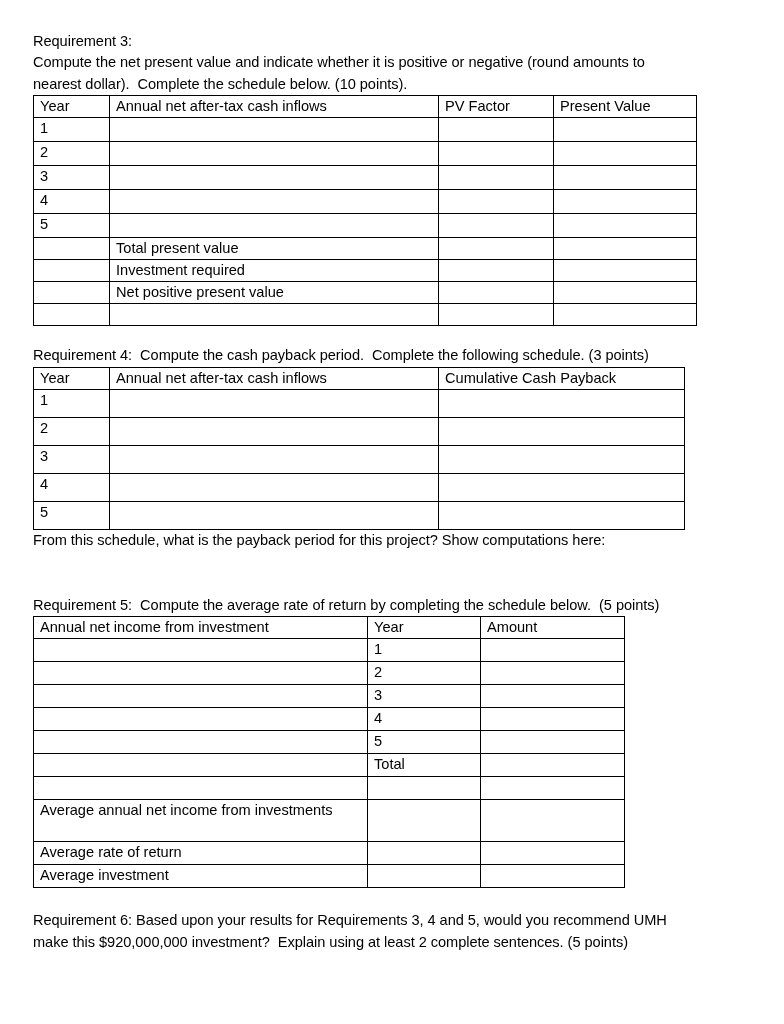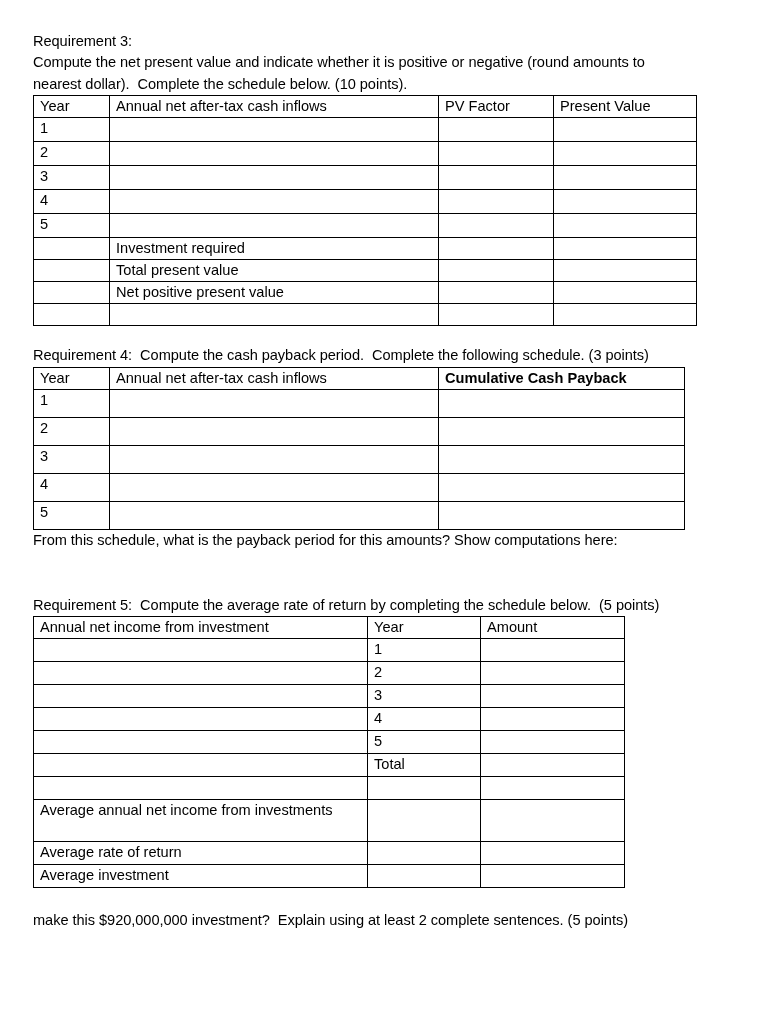--- a/index.html
+++ b/index.html
@@ -66,21 +66,21 @@
   table.t3 .c-year   { width: 64px; }
   table.t3 .c-inflow { width: 317px; }
   table.t3 .c-pv     { width: 103px; }
   table.t3 .c-pval   { width: 131px; margin-top: 40px; }
   table.t3 tr.tall td { height: 20px; }
 
   
   table.t4 { width: 615px; }
   table.t4 .c-year   { width: 64px; }
   table.t4 .c-inflow { width: 317px; }
-  table.t4 .c-cum    { width: 234px; font-weight: bold; }
+  table.t4 .c-cum    { width: 234px; }
   table.t4 tr.tall td { height: 24px; }
 
   
   table.t5 { width: 555px; }
   table.t5 .c-desc   { width: 322px; margin-left: 26px; }
   table.t5 .c-year   { width: 101px; }
   table.t5 .c-amt    { width: 132px; margin-left: 48px; }
   table.t5 tr.r td { height: 19px; }
   table.t5 tr.twoline td { height: 38px; }
 
@@ -129,27 +129,27 @@
           <td class="c-pval"></td>
         </tr>
         <tr class="tall">
           <td class="c-year">5</td>
           <td class="c-inflow"></td>
           <td class="c-pv"></td>
           <td class="c-pval"></td>
         </tr>
         <tr>
           <td class="c-year"></td>
+          <td class="c-inflow">Total present value</td>
+          <td class="c-pv"></td>
+          <td class="c-pval"></td>
+        </tr>
+        <tr>
+          <td class="c-year"></td>
           <td class="c-inflow">Investment required</td>
-          <td class="c-pv"></td>
-          <td class="c-pval"></td>
-        </tr>
-        <tr>
-          <td class="c-year"></td>
-          <td class="c-inflow">Total present value</td>
           <td class="c-pv"></td>
           <td class="c-pval"></td>
         </tr>
         <tr>
           <td class="c-year"></td>
           <td class="c-inflow">Net positive present value</td>
           <td class="c-pv"></td>
           <td class="c-pval"></td>
         </tr>
         <tr>
@@ -193,21 +193,21 @@
           <td class="c-cum"></td>
         </tr>
         <tr class="tall">
           <td class="c-year">5</td>
           <td class="c-inflow"></td>
           <td class="c-cum"></td>
         </tr>
       </tbody>
     </table>
 
-    <div class="para">From this schedule, what is the payback period for this amounts? Show computations here:</div>
+    <div class="para">From this schedule, what is the payback period for this project? Show computations here:</div>
 
     <div class="spacer-lg"></div>
 
     <div class="para">Requirement 5:  Compute the average rate of return by completing the schedule below.  (5 points)</div>
 
     <table class="sched t5">
       <tbody>
         <tr>
           <td class="c-desc">Annual net income from investment</td>
           <td class="c-year">Year</td>
@@ -261,16 +261,17 @@
         <tr class="r">
           <td class="c-desc">Average investment</td>
           <td class="c-year"></td>
           <td class="c-amt"></td>
         </tr>
       </tbody>
     </table>
 
     <div class="spacer-xl"></div>
 
+    <div class="para">Requirement 6: Based upon your results for Requirements 3, 4 and 5, would you recommend UMH</div>
     <div class="para">make this $920,000,000 investment?  Explain using at least 2 complete sentences. (5 points)</div>
 
   </div>
 </div>
 
 </body></html>

